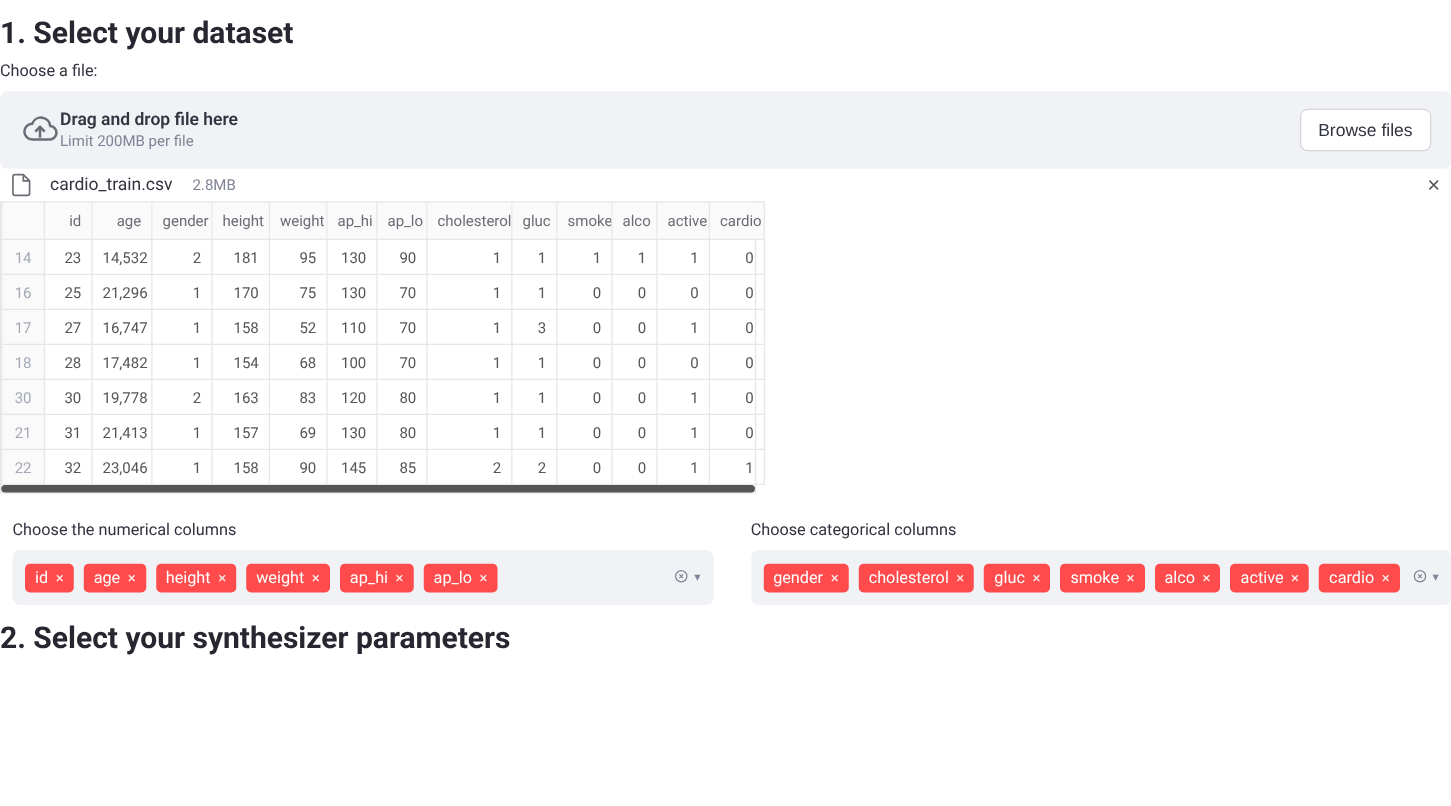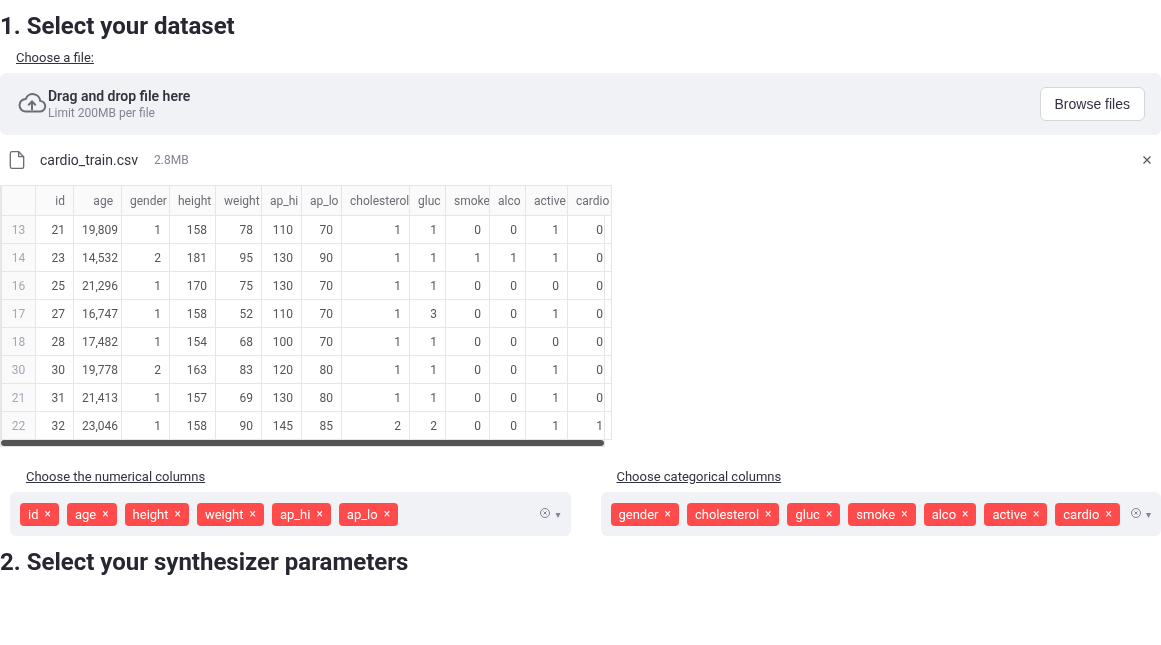--- a/index.html
+++ b/index.html
@@ -1,25 +1,25 @@
 <!DOCTYPE html>
 <html><head>
 <meta charset="utf-8">
 <style>
 * { box-sizing: border-box; margin: 0; padding: 0; }
 body { font-family: -apple-system, BlinkMacSystemFont, "Segoe UI", Roboto, sans-serif; font-size: 14px; color: #31333f; background: #fff; width: 1161px; }
 h2 { font-size: 24px; font-weight: 700; margin: 12px 0 10px; color: #262730; }
-.label { font-size: 13px; color: #31333f; margin: 4px 16px 8px; text-decoration: underline; }
+.label { font-size: 13px; color: #31333f; margin: 4px 0 8px; }
 .dropzone { background: #f0f2f6; border-radius: 6px; padding: 14px 16px; display: flex; align-items: center; gap: 0; }
 .dropzone .upload-icon { width: 32px; height: 32px; flex-shrink:0; display:flex; align-items:center; justify-content:center; }
 .dz-text { flex: 1; }
 .dz-title { font-size: 14px; font-weight: 600; color: #31333f; }
 .dz-sub { font-size: 12px; color: #808495; margin-top: 2px; }
 .browse-btn { background: #fff; border: 1px solid #d5d6d8; border-radius: 6px; padding: 8px 14px; font-size: 14px; color: #31333f; cursor: pointer; }
-.file-row { display: flex; align-items: center; padding: 14px 6px; gap: 12px; }
+.file-row { display: flex; align-items: center; padding: 2px 6px; gap: 12px; }
 .file-row .file-icon { width: 22px; height: 22px; display:flex; align-items:center; justify-content:center; }
 .file-name { font-size: 14px; color: #31333f; }
 .file-size { font-size: 12px; color: #808495; margin-left: 4px; }
 .close-x { margin-left: auto; cursor: pointer; width: 16px; height: 16px; display:flex; align-items:center; justify-content:center; color: #555; }
 
 .table-wrap { width: 605px; border: 1px solid #e6e6e9; border-top: none; font-size: 12px; position: relative; }
 table { border-collapse: collapse; width: 100%; table-layout: fixed; }
 th, td { border: 1px solid #e6e6e9; padding: 6px 8px; text-align: right; font-weight: 400; color: #555; white-space: nowrap; overflow: hidden; }
 th { background: #fafafa; color: #6b6c75; font-weight: 400; height: 30px; font-size: 12px; }
 td.idx, th.idx { color: #a3a8b4; text-align: center; width: 34px; background:#fafafa; }
@@ -88,36 +88,20 @@
           <th style="width: 68px;">cholesterol</th>
           <th style="width: 36px;">gluc</th>
           <th style="width: 44px;">smoke</th>
           <th style="width: 36px;">alco</th>
           <th style="width: 42px;">active</th>
           <th style="width: 44px;">cardio</th>
         </tr>
       </thead>
     <tbody id="tbody">
         <tr>
-          <td class="idx">13</td>
-          <td>21</td>
-          <td>19,809</td>
-          <td>1</td>
-          <td>158</td>
-          <td>78</td>
-          <td>110</td>
-          <td>70</td>
-          <td>1</td>
-          <td>1</td>
-          <td>0</td>
-          <td>0</td>
-          <td>1</td>
-          <td>0</td>
-        </tr>
-        <tr>
           <td class="idx">14</td>
           <td>23</td>
           <td>14,532</td>
           <td>2</td>
           <td>181</td>
           <td>95</td>
           <td>130</td>
           <td>90</td>
           <td>1</td>
           <td>1</td>

